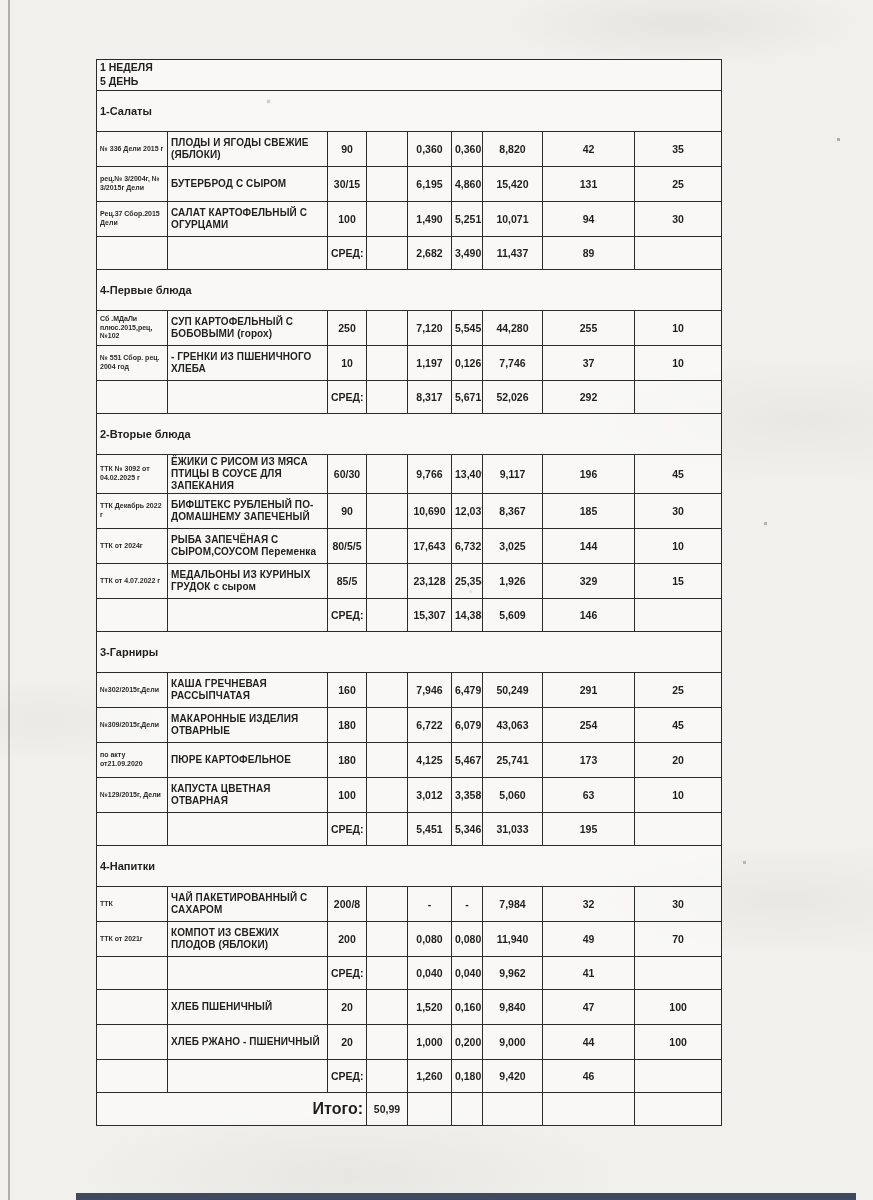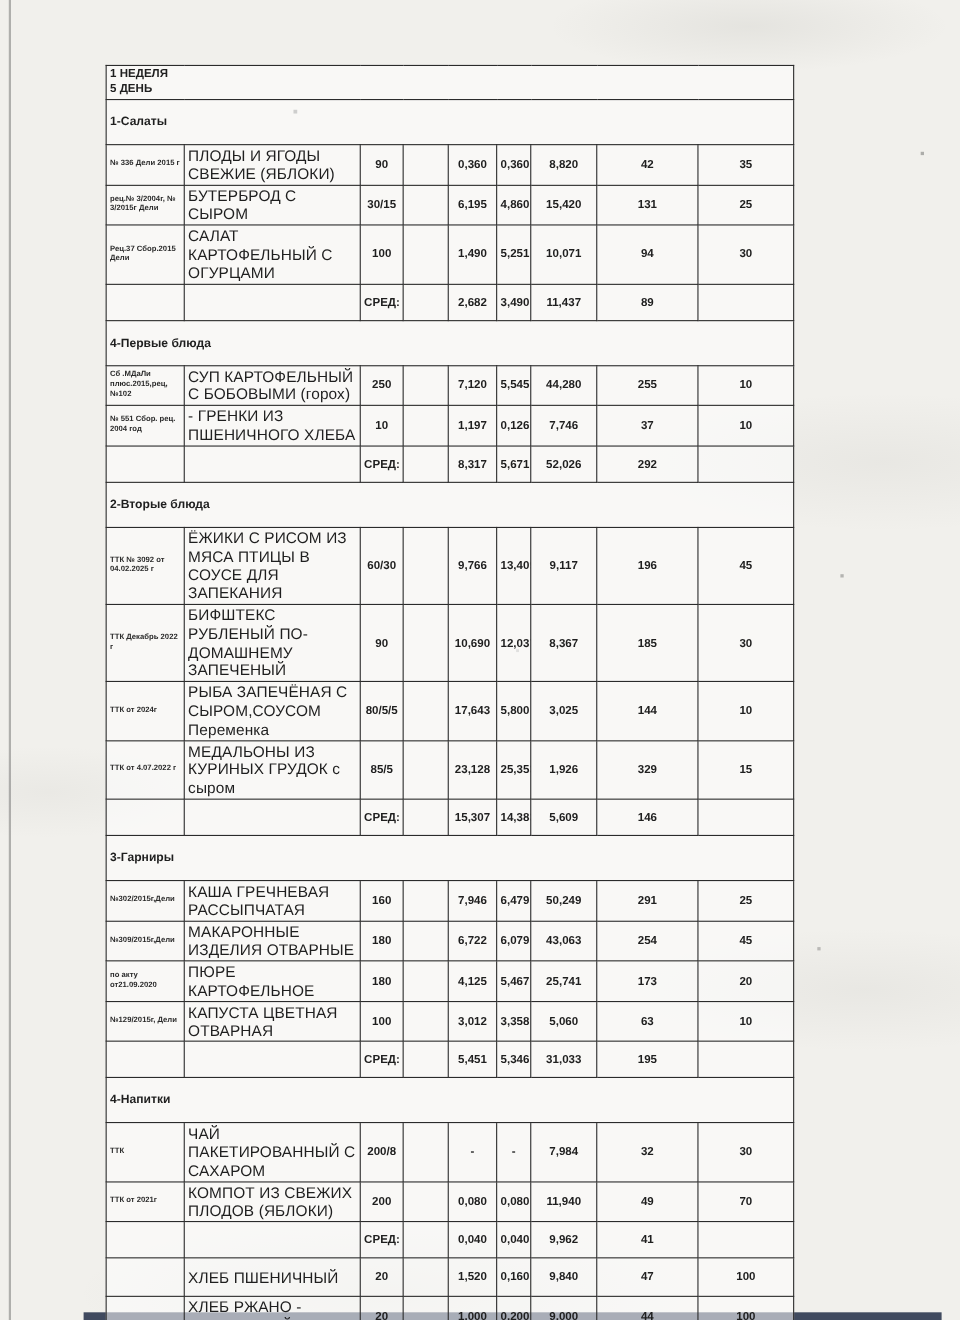--- a/index.html
+++ b/index.html
@@ -82,24 +82,25 @@
     font-size: 11px;
   }
   .c-ref {
     font-size: 7px;
     font-weight: bold;
     line-height: 1.25;
     padding: 1px 2px;
     color: #2a2a2a;
   }
   .c-name {
-    font-size: 14px;
+    font-size: 10px;
     line-height: 1.2;
     padding: 1px 4px;
     letter-spacing: 0.1px;
+    font-weight: bold;
   }
   .c-num {
     font-size: 10.5px;
     font-weight: bold;
     text-align: center;
   }
   .c-total-label {
     text-align: right;
     font-weight: bold;
     font-size: 16px;
@@ -239,21 +240,21 @@
         <td class="c-num">8,367</td>
         <td class="c-num">185</td>
         <td class="c-num">30</td>
       </tr>
       <tr class="r-data">
         <td class="c-ref">ТТК от 2024г</td>
         <td class="c-name">РЫБА ЗАПЕЧЁНАЯ С СЫРОМ,СОУСОМ Переменка</td>
         <td class="c-num">80/5/5</td>
         <td class="c-num"></td>
         <td class="c-num">17,643</td>
-        <td class="c-num">5,800</td>
+        <td class="c-num">6,732</td>
         <td class="c-num">3,025</td>
         <td class="c-num">144</td>
         <td class="c-num">10</td>
       </tr>
       <tr class="r-data">
         <td class="c-ref">ТТК от 4.07.2022 г</td>
         <td class="c-name">МЕДАЛЬОНЫ ИЗ КУРИНЫХ ГРУДОК с сыром</td>
         <td class="c-num">85/5</td>
         <td class="c-num"></td>
         <td class="c-num">23,128</td>

